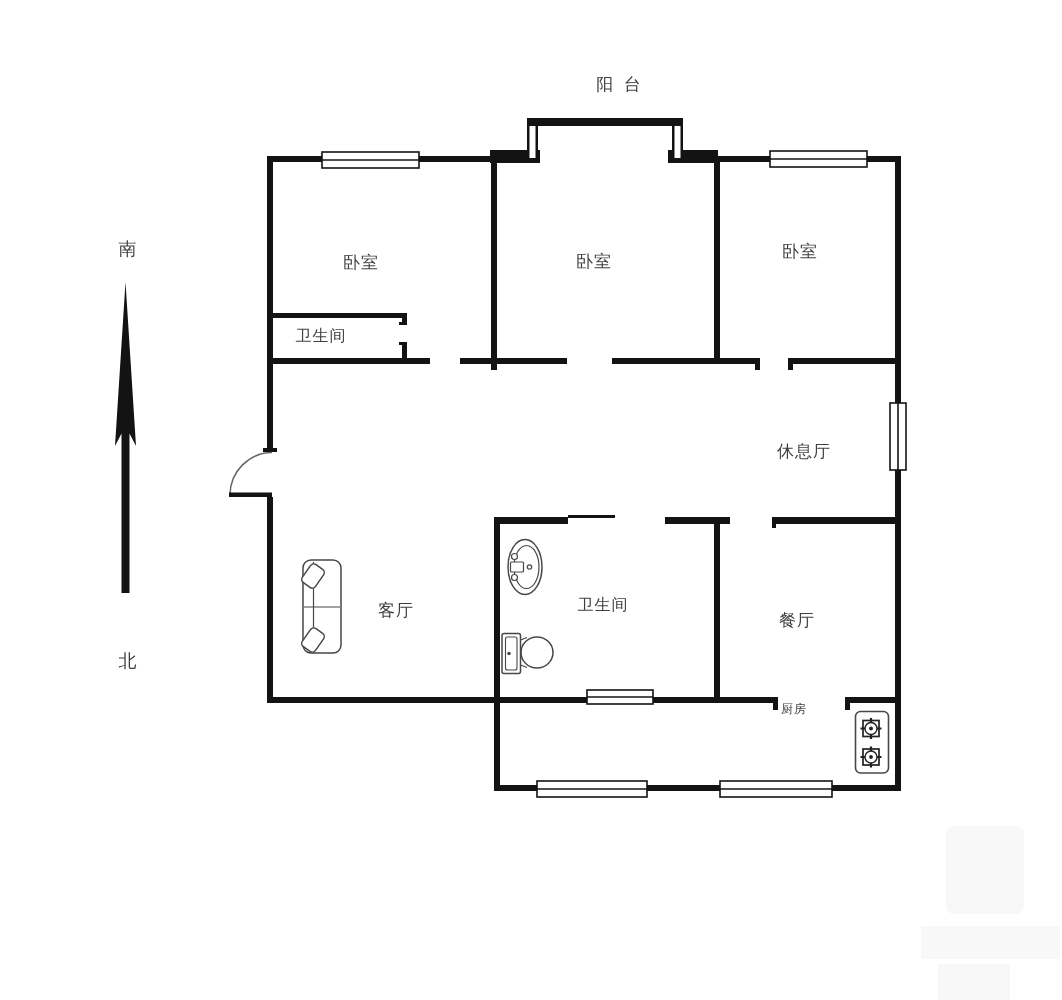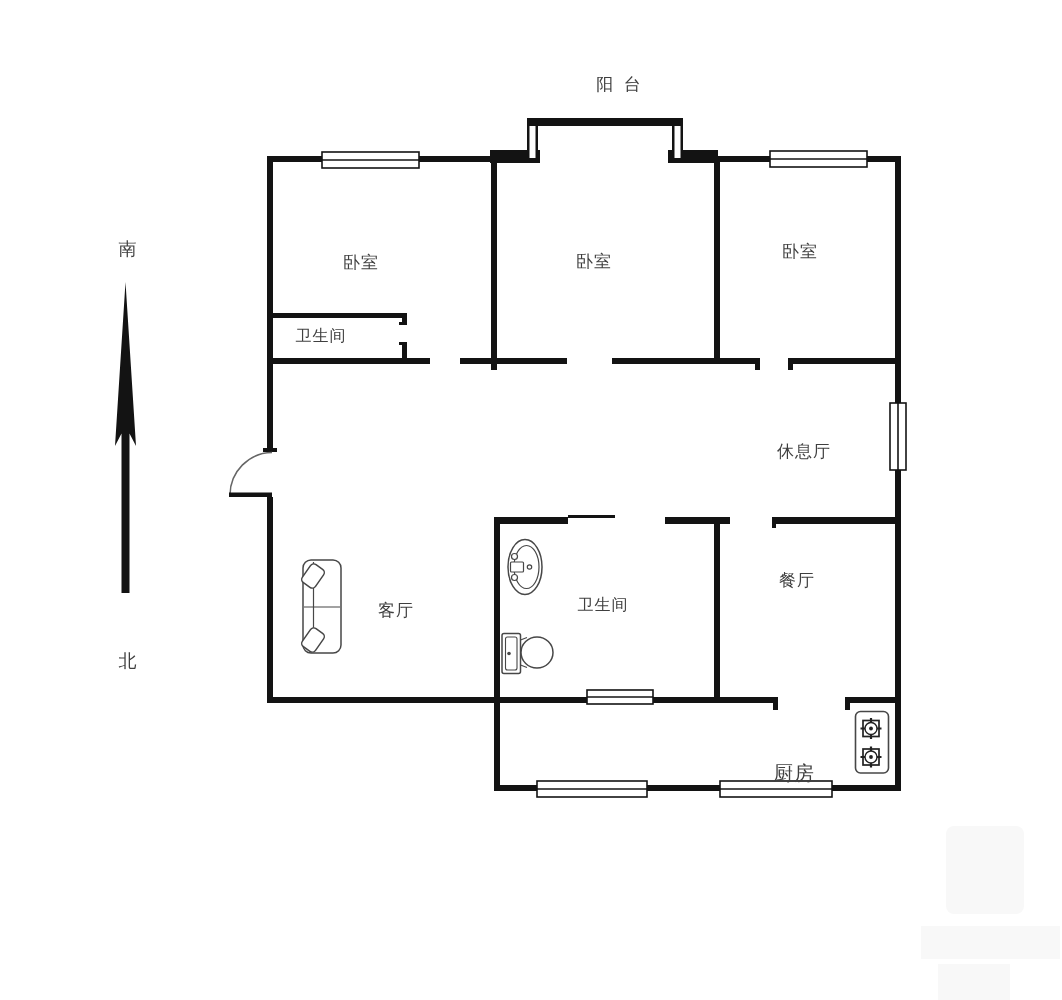--- a/index.html
+++ b/index.html
@@ -176,19 +176,19 @@
   </svg>
 
   <div class="plan-label" style="left:596px;top:84px;letter-spacing:3px;margin-left:24px;">阳 台</div>
   <div class="plan-label" style="left:361px;top:262px;">卧室</div>
   <div class="plan-label" style="left:594px;top:261px;">卧室</div>
   <div class="plan-label" style="left:800px;top:251px;">卧室</div>
   <div class="plan-label" style="left:321px;top:336px;font-size:16px;">卫生间</div>
   <div class="plan-label" style="left:804px;top:451px;">休息厅</div>
   <div class="plan-label" style="left:396px;top:610px;">客厅</div>
   <div class="plan-label" style="left:603px;top:605px;font-size:16px;">卫生间</div>
-  <div class="plan-label" style="left:797px;top:580px;">餐厅</div>
-  <div class="plan-label" style="left:794px;top:773px;font-size:20px;">厨房</div>
+  <div class="plan-label" style="left:797px;top:620px;">餐厅</div>
+  <div class="plan-label" style="left:794px;top:709px;font-size:12px;">厨房</div>
 
   <div class="plan-label compass-label" style="left:128px;top:249px;">南</div>
   <div class="plan-label compass-label" style="left:128px;top:661px;">北</div>
 
 </div>
 
 </body></html>

